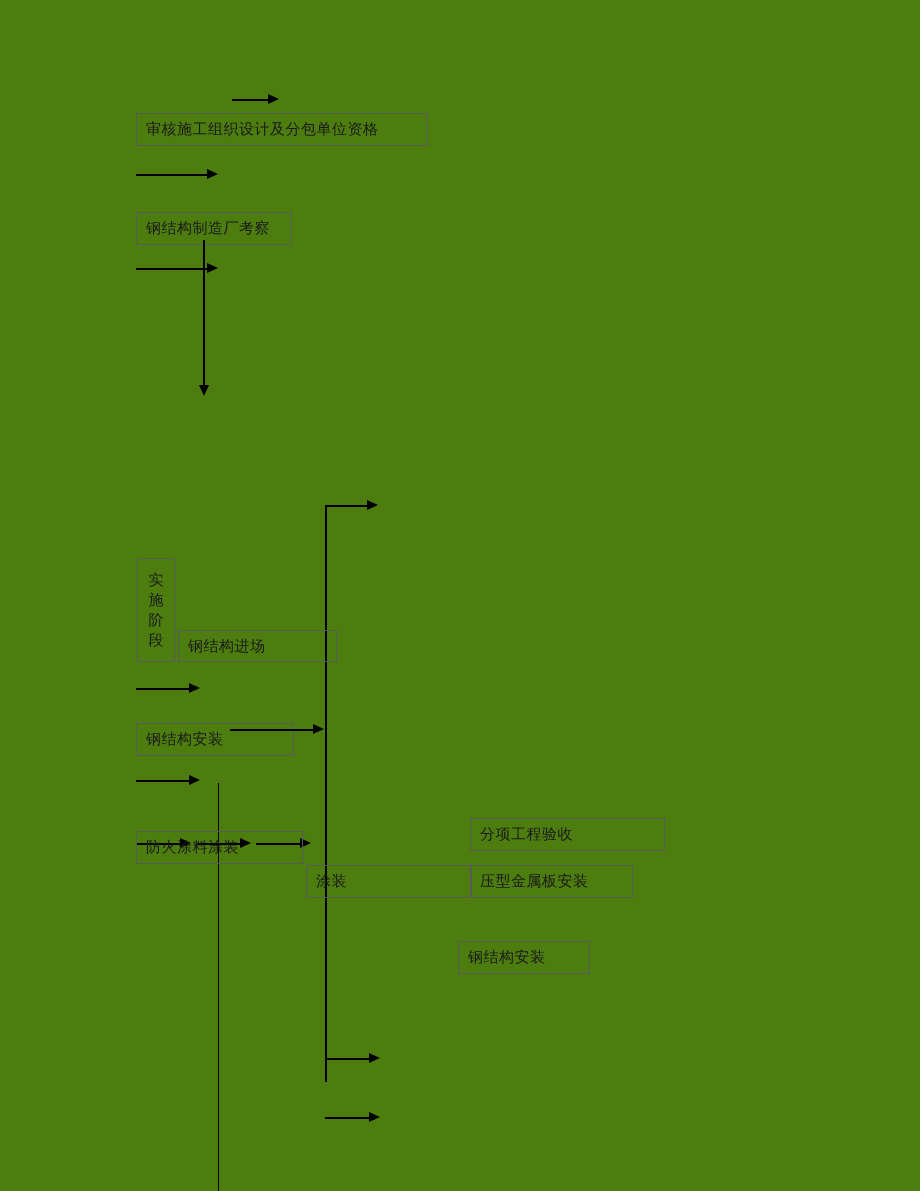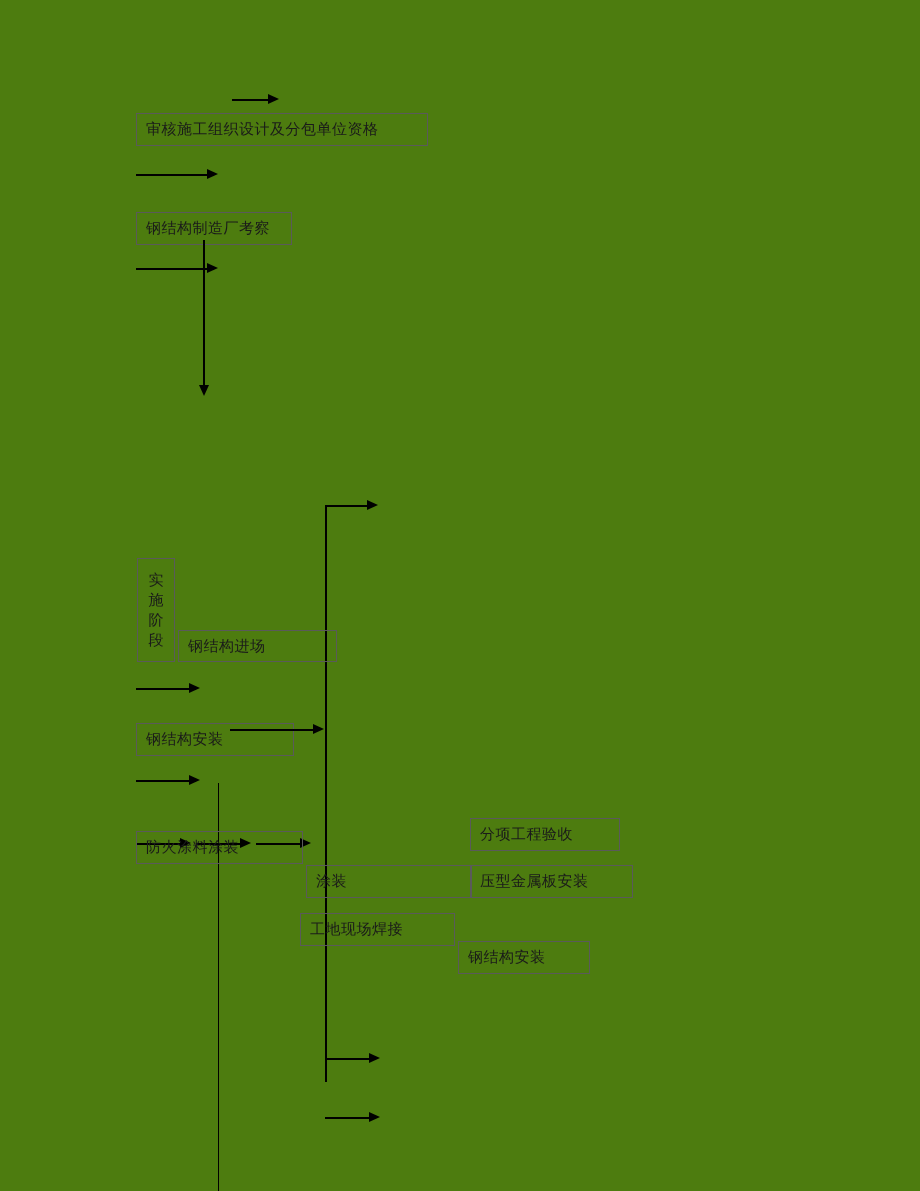--- a/index.html
+++ b/index.html
@@ -134,37 +134,34 @@
 
   <div class="vline-thin" style="left:218px; top:783px; height:408px;"></div>
 
   <div class="hline" style="left:136px; top:843px; width:50px;"></div>
   <div class="arrow-r" style="left:180px; top:838px;"></div>
   <div class="hline" style="left:196px; top:843px; width:50px;"></div>
   <div class="arrow-r" style="left:240px; top:838px;"></div>
   <div class="hline" style="left:256px; top:843px; width:50px;"></div>
   <div class="arrow-r" style="left:300px; top:838px;"></div>
 
-  <div class="box" style="left:470px; top:818px; width:150px; height:33px;">
+  <div class="box" style="left:470px; top:818px; width:195px; height:33px;">
     <span class="lbl">分项工程验收</span>
   </div>
 
   <div class="box" style="left:136px; top:831px; width:167px; height:33px;">
     <span class="lbl">防火涂料涂装</span>
   </div>
   <div class="box" style="left:306px; top:865px; width:166px; height:33px;">
     <span class="lbl">涂装</span>
   </div>
   <div class="box" style="left:470px; top:865px; width:163px; height:33px;">
     <span class="lbl">压型金属板安装</span>
   </div>
 
-  <div class="box" style="left:300px; top:913px; width:155px; height:33px;">
-    <span class="lbl">工地现场焊接</span>
-  </div>
   <div class="box" style="left:458px; top:913px; width:132px; height:33px;margin-top:28px;">
     <span class="lbl">钢结构安装</span>
   </div>
 
   <div class="hline" style="left:325px; top:1058px; width:50px;"></div>
   <div class="arrow-r" style="left:369px; top:1053px;"></div>
 
   <div class="hline" style="left:325px; top:1117px; width:50px;"></div>
   <div class="arrow-r" style="left:369px; top:1112px;"></div>
 

